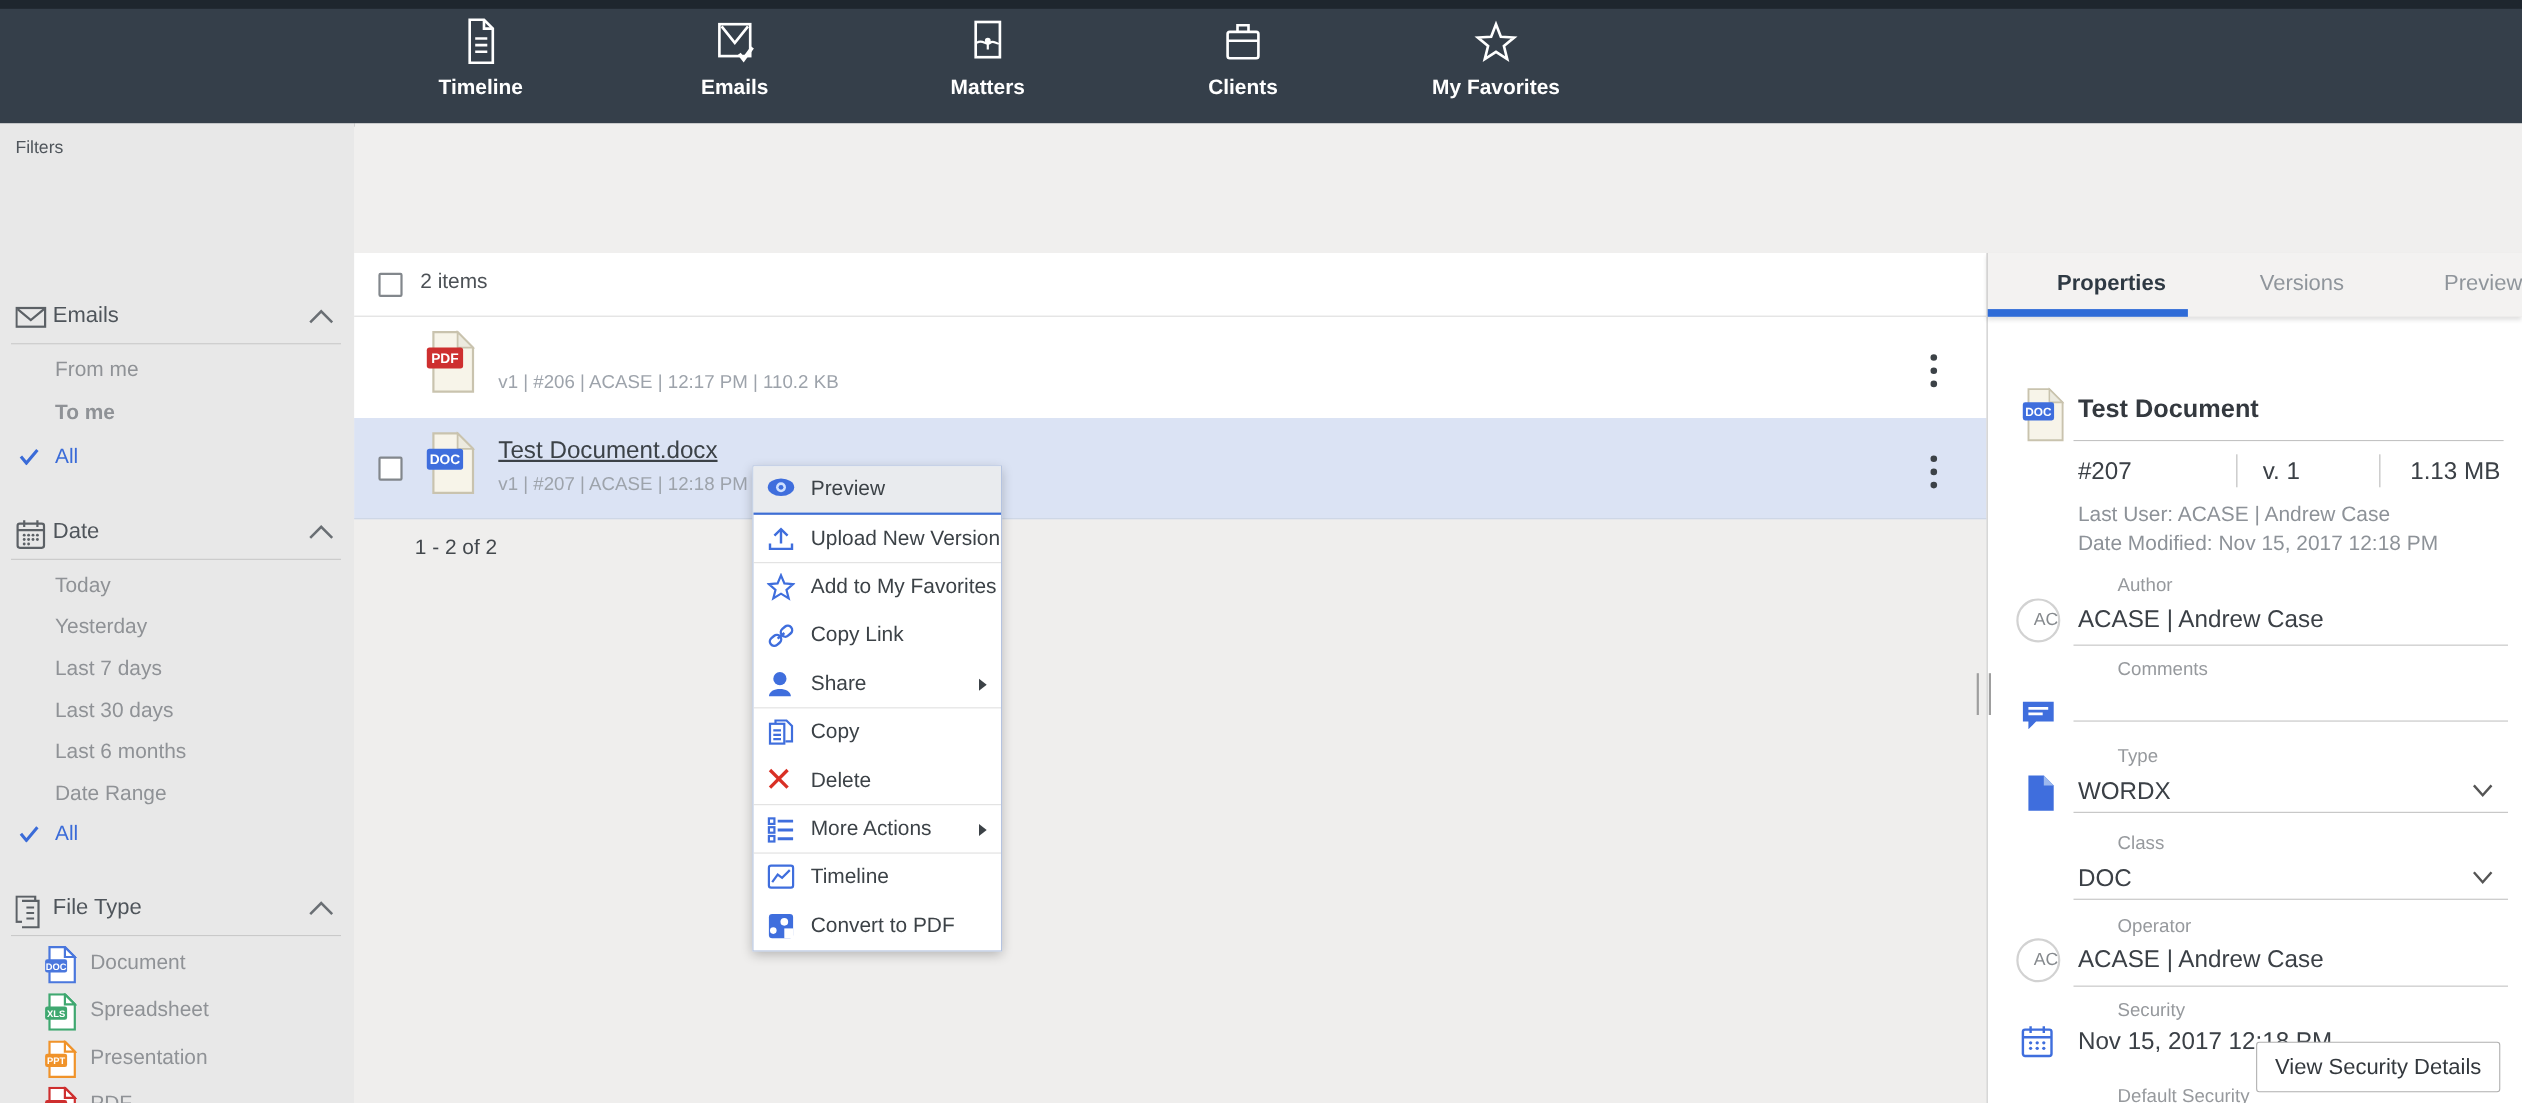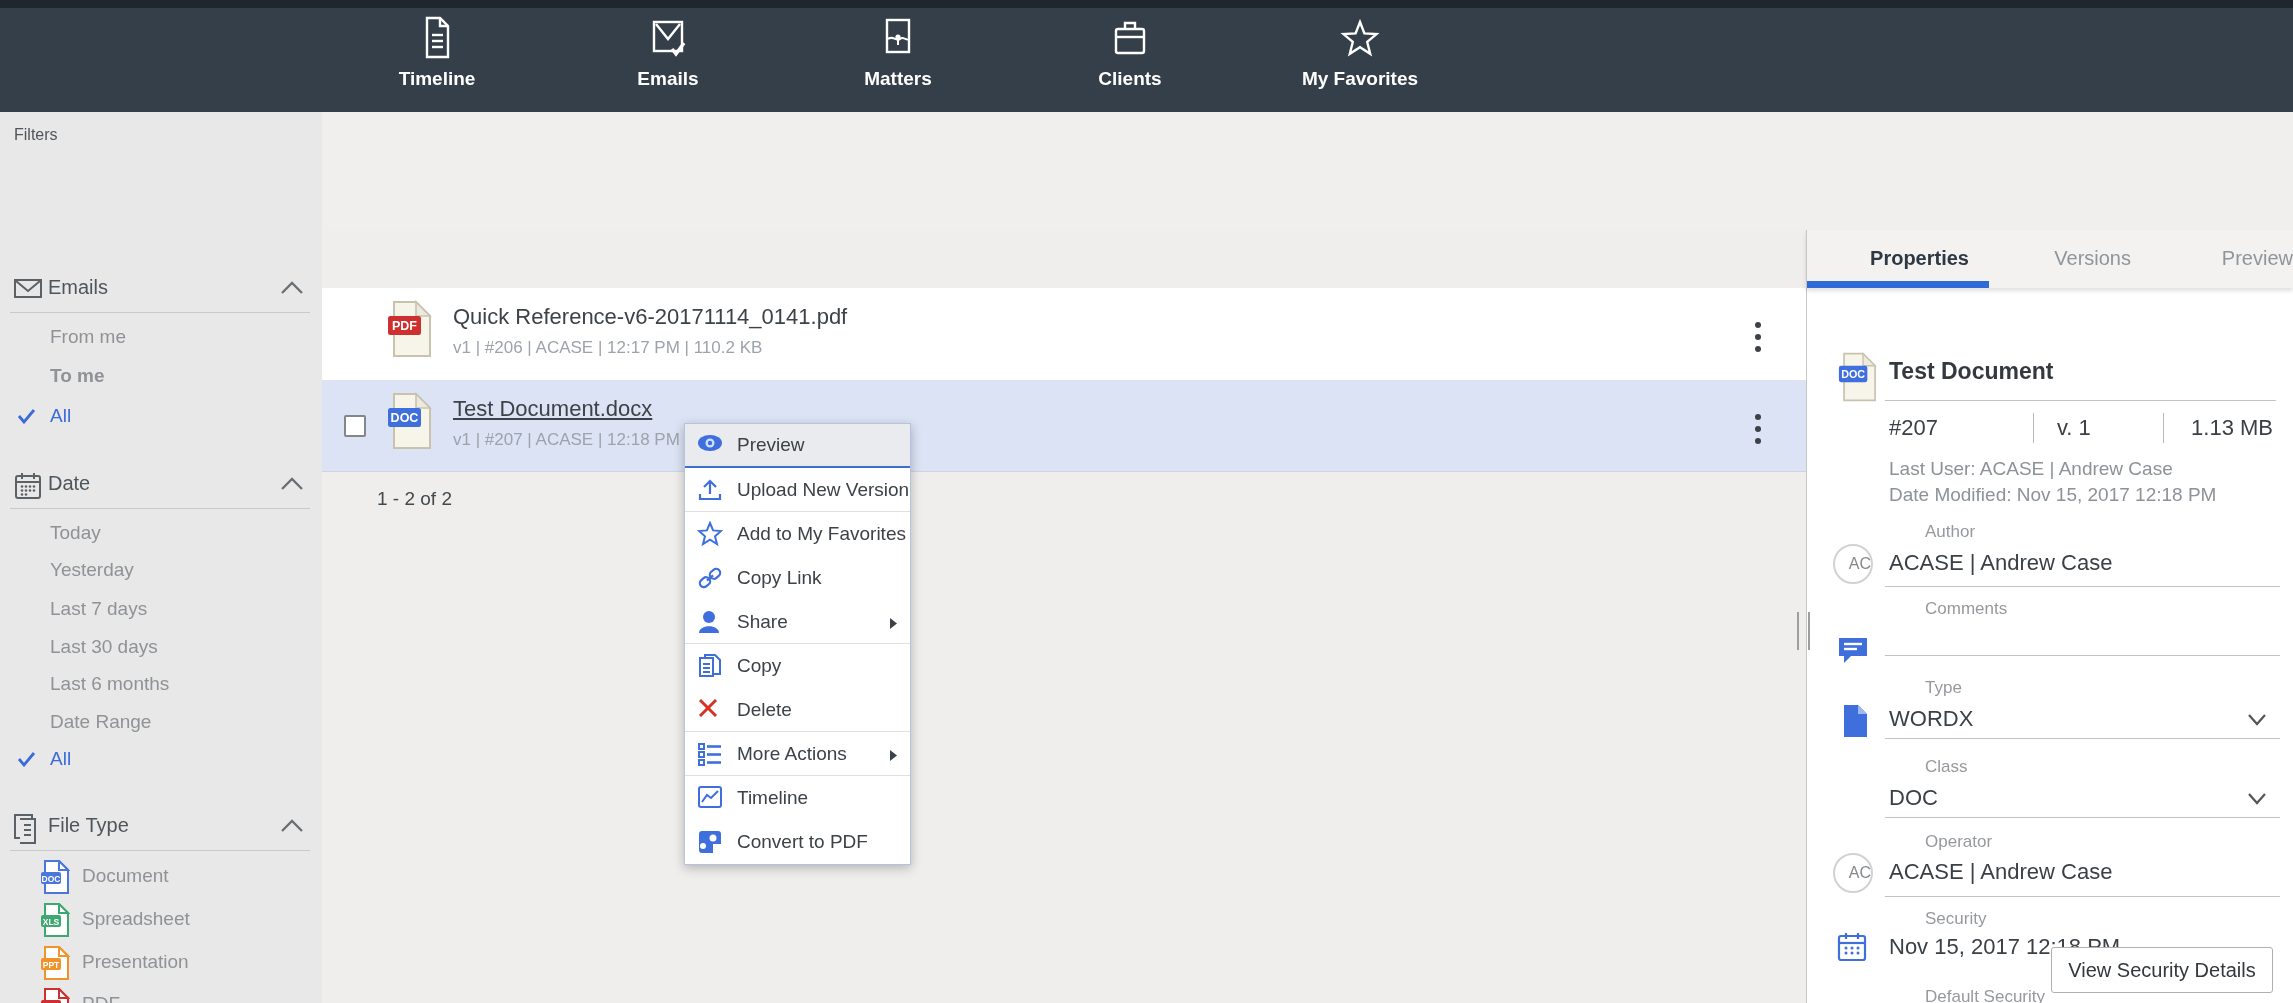--- a/index.html
+++ b/index.html
@@ -258,29 +258,32 @@
     </div>
   <span class="abs folder-ic"><svg width="42" height="36" viewBox="0 0 42 36">
         <path d="M2 9 q0-3 3-3 h11 l4 4 h17 q3 0 3 3 v17 q0 3-3 3 H5 q-3 0-3-3 z" fill="#f2d59c" stroke="#cfa75e" stroke-width="2"></path>
         <path d="M2 14 h38" stroke="#cfa75e" stroke-width="1.4"></path>
       </svg></span>
   <span class="abs folder-title">(1000 - 004)_Documents</span>
 
 </div>
 
 <div class="abs list">
+  <div class="list-head">
+    <div class="cbox"></div>
+    <span class="cnt">2 items</span>
+  </div>
   <div id="rows">
       <div class="frow" style="top: 58px;">
         <span class="fic"><svg width="46" height="58" viewBox="0 0 46 58">
             <path d="M8 2 h22 l14 14 v40 H8 z" fill="#f7f4e9" stroke="#c9c3ae" stroke-width="2"></path>
             <path d="M30 2 l14 14 h-14 z" fill="#eceadf" stroke="#c9c3ae" stroke-width="1.6"></path>
             <rect x="2" y="16" width="33" height="19" rx="2.5" fill="#ce2f2f"></rect>
             <text x="18.5" y="30" font-size="12.5" font-weight="bold" fill="#fff" text-anchor="middle" font-family="Liberation Sans,sans-serif">PDF</text>
           </svg></span>
-        <span class="fname">Quick Reference-v6-20171114_0141.pdf</span>
         <span class="fmeta">v1 | #206 | ACASE | 12:17 PM | 110.2 KB</span>
         <span class="rkebab"><svg width="8" height="34" viewBox="0 0 8 34">
             <g fill="#3c4247">
               <circle cx="4" cy="5" r="3"></circle>
               <circle cx="4" cy="17" r="3"></circle>
               <circle cx="4" cy="29" r="3"></circle>
             </g>
           </svg></span>
       </div>
       <div class="frow sel" style="top: 150px;">

